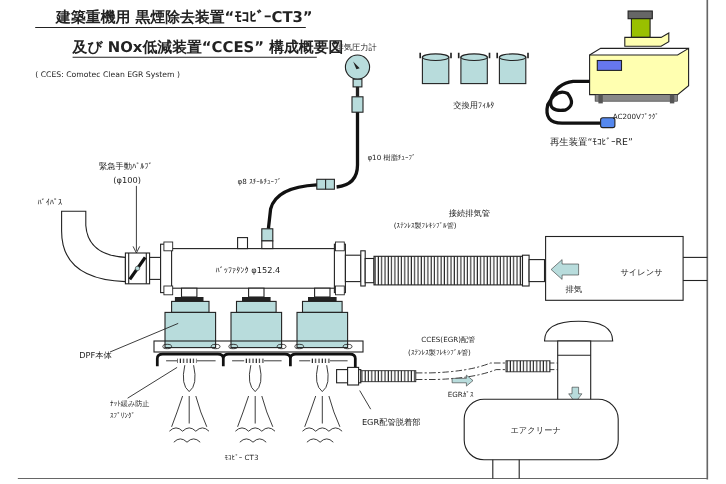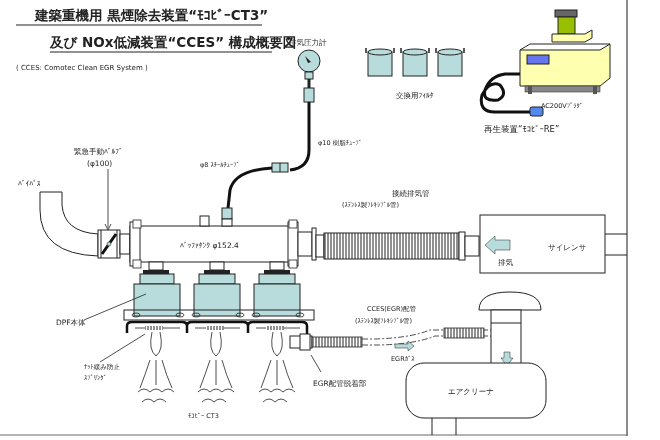--- a/index.html
+++ b/index.html
@@ -1,17 +1,17 @@
 <!DOCTYPE html>
 <html><head>
 <meta charset="utf-8">
 <style>
   html, body { margin:0; padding:0; background:#ffffff; }
   body { width:660px; height:440px; overflow:hidden; position:relative; font-family:"DejaVu Sans", sans-serif; }
-  #stage { position:absolute; left:0; top:0; width:580px; height:440px; }
+  #stage { position:absolute; left:16px; top:0; width:580px; height:440px; }
   svg text { font-family:"DejaVu Sans", sans-serif; fill:#222; }
   .title { font-size:13.5px; font-weight:bold; }
   .sub { font-size:7px; }
   .lbl { font-size:7.5px; }
   .lbl-s { font-size:6.5px; }
   .lbl-m { font-size:8.5px; }
 </style>
 </head>
 <body>
 

